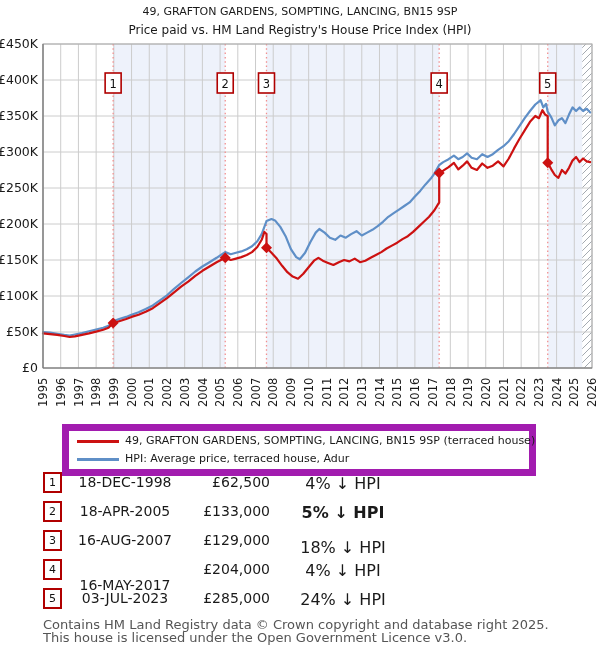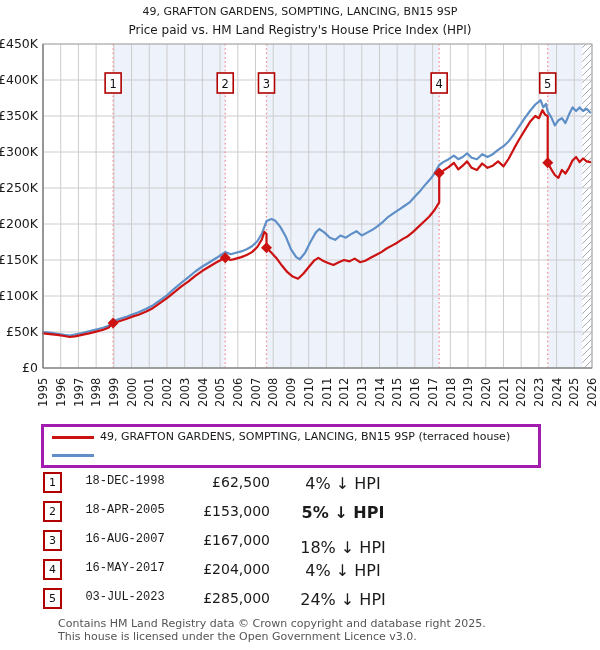--- a/index.html
+++ b/index.html
@@ -1,30 +1,30 @@
 <!DOCTYPE html>
 <html><head>
 <meta charset="utf-8">
 <style>
   html,body{margin:0;padding:0;background:#fff;}
   body{width:600px;height:650px;position:relative;font-family:"DejaVu Sans","Liberation Sans",sans-serif;color:#1a1a1a;overflow:hidden;}
   .abs{position:absolute;}
   .title{top:5px;left:0;width:600px;text-align:center;font-size:11px;}
   .subtitle{top:23px;left:0;width:600px;text-align:center;font-size:12px;}
   #chart-svg{top:0;left:0;}
-  .legend-box{top:424px;left:41px;width:460px;height:38px;border:3px solid #a21caf;background:#fff;padding-left:34px;}
+  .legend-box{top:424px;left:62px;width:460px;height:38px;border:7px solid #a21caf;background:#fff;}
   .legend-row{position:absolute;left:0;width:100%;height:18px;line-height:18px;font-size:11px;white-space:nowrap;}
   .legend-row .swatch{position:absolute;left:8px;top:8px;width:42px;height:3px;}
   .legend-row .lab{position:absolute;left:56px;top:0;}
   .tbl-row .nbox{position:absolute;left:43px;width:15px;height:17px;border:2px solid #b00000;background:#fff;
     font-size:11px;text-align:center;line-height:17px;color:#111;}
-  .tbl-row .date{position:absolute;left:70px;width:110px;text-align:center;font-size:12px;font-family:Liberation Mono, monospace;}
+  .tbl-row .date{position:absolute;left:70px;width:110px;text-align:center;font-size:14px;}
   .tbl-row .price{position:absolute;left:180px;width:90px;text-align:right;font-size:14px;}
   .tbl-row .pct{position:absolute;left:283px;width:120px;text-align:center;font-size:16px;}
-  .footer-line{left:58px;width:540px;font-size:11px;color:#555;}
+  .footer-line{left:43px;width:540px;font-size:13px;color:#555;}
 </style>
 </head>
 <body>
 
 <div class="abs title">49, GRAFTON GARDENS, SOMPTING, LANCING, BN15 9SP</div>
 <div class="abs subtitle">Price paid vs. HM Land Registry's House Price Index (HPI)</div>
 
 <svg id="chart-svg" class="abs" width="600" height="410" viewBox="0 0 600 410" xmlns="http://www.w3.org/2000/svg">
     <defs>
       <pattern id="hatch" patternUnits="userSpaceOnUse" width="7" height="7">
@@ -147,45 +147,46 @@
     <line x1="43" y1="368" x2="592" y2="368" stroke="#777777" stroke-width="1.2"></line>
   </svg>
 
 <div class="abs legend-box">
   <div class="legend-row" style="top:1px;">
     <span class="swatch" style="background: rgb(204, 17, 17);"></span>
     <span class="lab">49, GRAFTON GARDENS, SOMPTING, LANCING, BN15 9SP (terraced house)</span>
   </div>
   <div class="legend-row" style="top:19px;">
     <span class="swatch" style="background: rgb(95, 143, 199);"></span>
+    <span class="lab">HPI: Average price, terraced house, Adur</span>
   </div>
 </div>
 
 <div id="sales-table">
     <div class="tbl-row">
       <div class="abs nbox" style="top: 472px;">1</div>
       <div class="abs date" style="top: 474px;">18-DEC-1998</div>
       <div class="abs price" style="top: 474px;">£62,500</div>
       <div class="abs pct" style="top: 474px;">4% ↓ HPI</div>
     </div>
     <div class="tbl-row">
       <div class="abs nbox" style="top: 501px;">2</div>
       <div class="abs date" style="top: 503px;">18-APR-2005</div>
-      <div class="abs price" style="top: 503px;">£153,000</div>
+      <div class="abs price" style="top: 503px;">£133,000</div>
       <div class="abs pct" style="top: 503px; font-weight: bold;">5% ↓ HPI</div>
     </div>
     <div class="tbl-row">
       <div class="abs nbox" style="top: 530px;">3</div>
       <div class="abs date" style="top: 532px;">16-AUG-2007</div>
-      <div class="abs price" style="top: 532px;">£167,000</div>
+      <div class="abs price" style="top: 532px;">£129,000</div>
       <div class="abs pct" style="top: 538px;">18% ↓ HPI</div>
     </div>
     <div class="tbl-row">
       <div class="abs nbox" style="top: 559px;">4</div>
-      <div class="abs date" style="top: 561px;">16-MAY-2017</div>
+      <div class="abs date" style="top: 577px;">16-MAY-2017</div>
       <div class="abs price" style="top: 561px;">£204,000</div>
       <div class="abs pct" style="top: 561px;">4% ↓ HPI</div>
     </div>
     <div class="tbl-row">
       <div class="abs nbox" style="top: 588px;">5</div>
       <div class="abs date" style="top: 590px;">03-JUL-2023</div>
       <div class="abs price" style="top: 590px;">£285,000</div>
       <div class="abs pct" style="top: 590px;">24% ↓ HPI</div>
     </div>
   </div>

